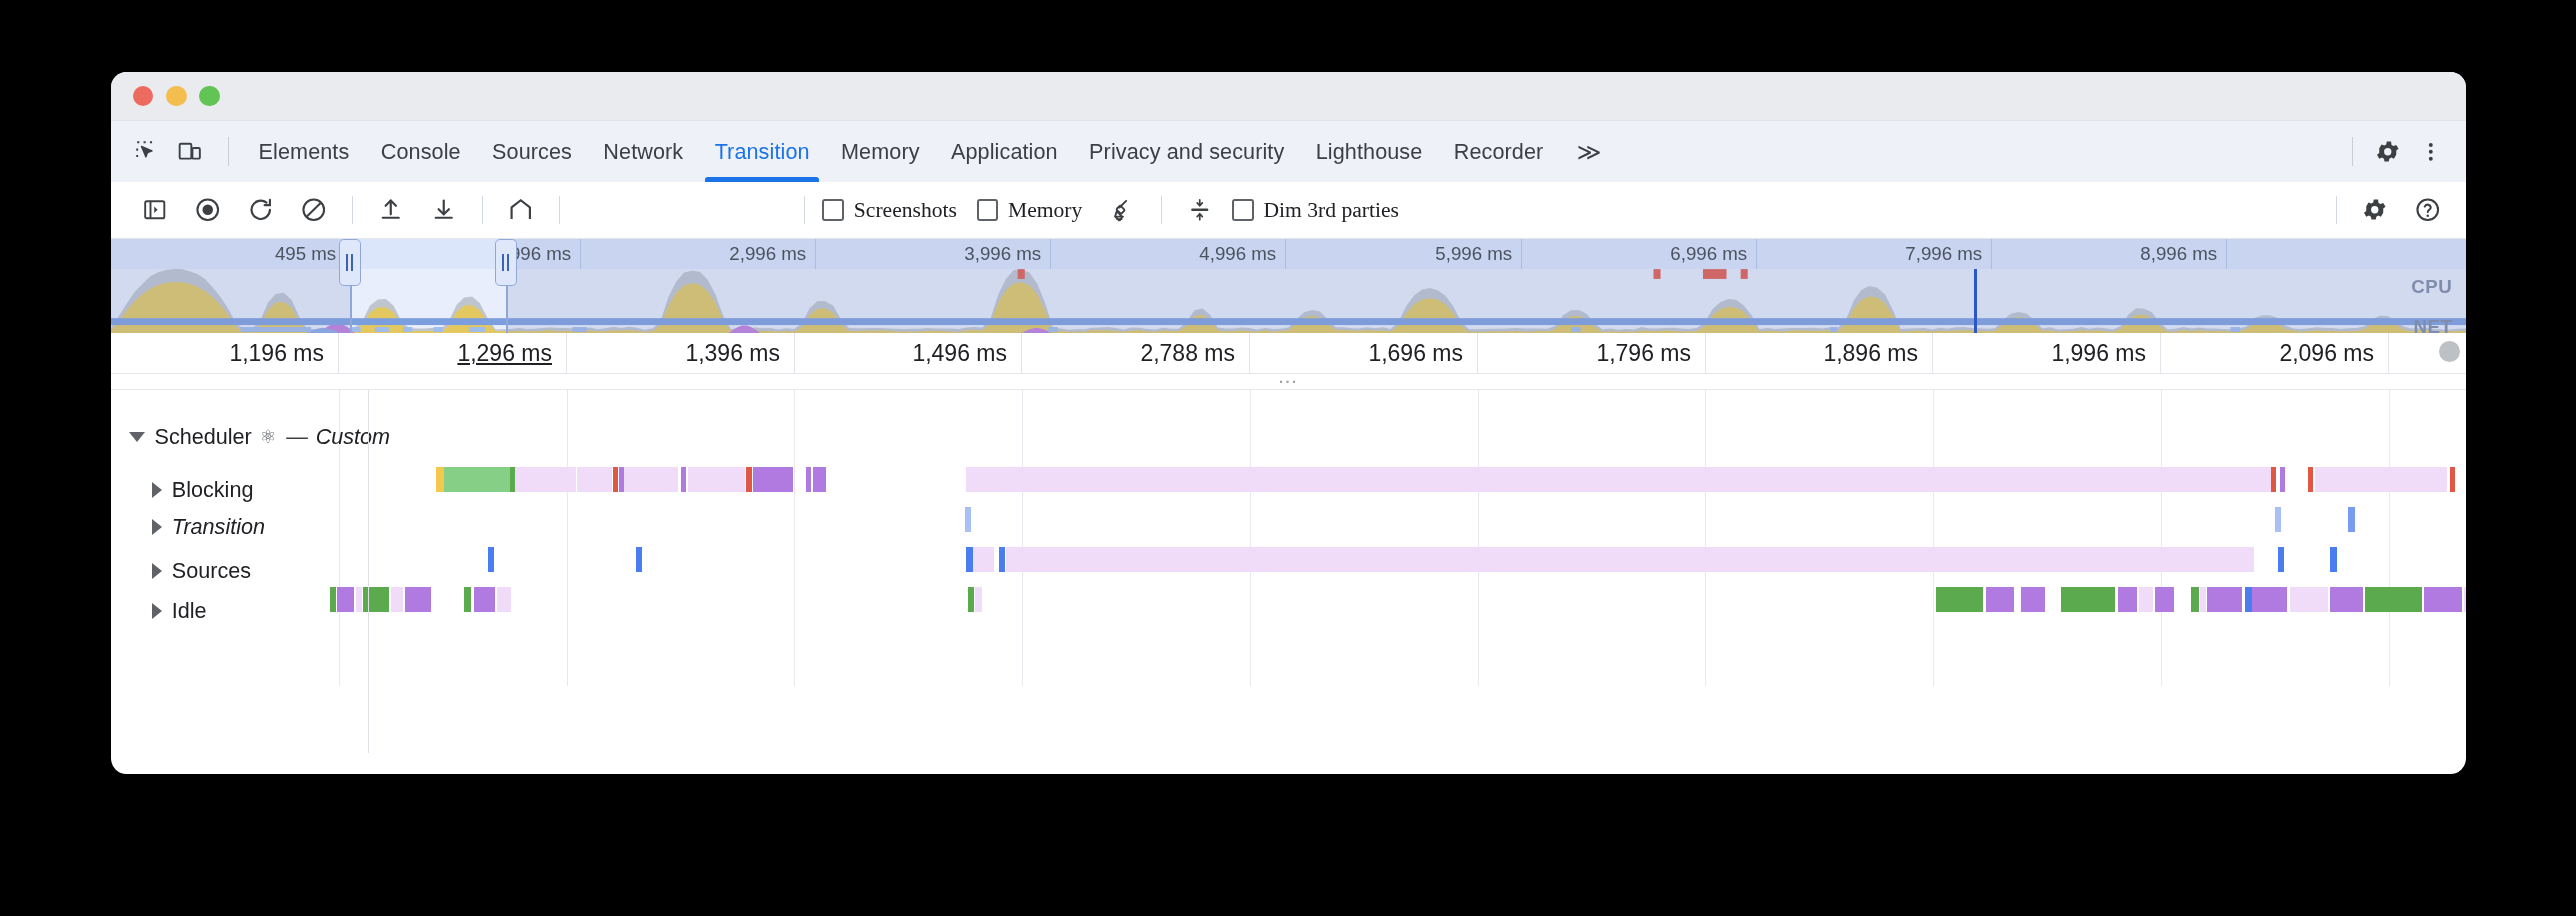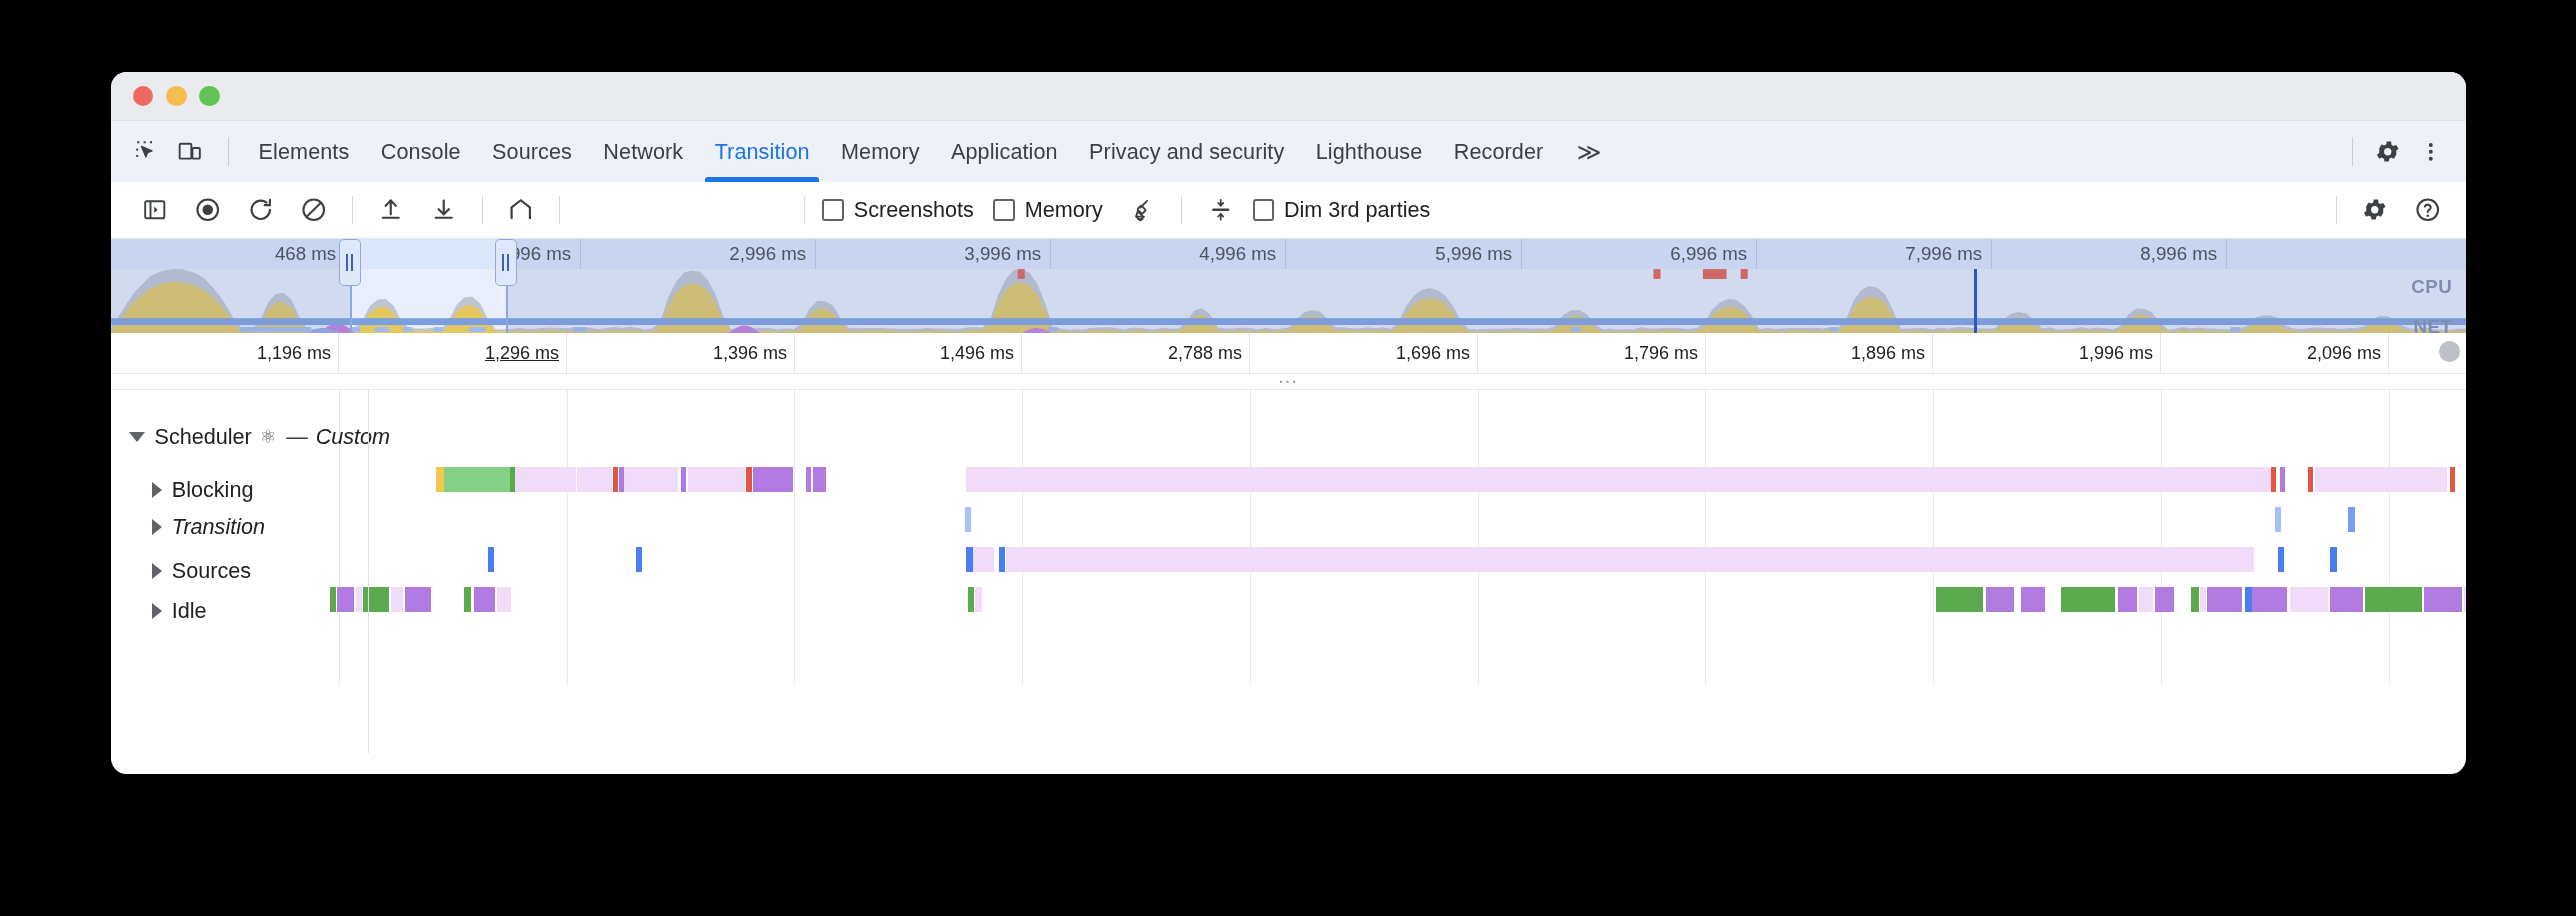--- a/index.html
+++ b/index.html
@@ -69,20 +69,21 @@
     color: #3c4043;
   }
 
   
   #toolbar {
     height: 57px;
     background: #ffffff;
     border-bottom: 1px solid #e4e6ea;
     display: flex; align-items: center;
     padding: 0 11.8px 0 17.7px;
+    font-family: Liberation Serif, serif;
   }
   .tool {
     width: 43px; height: 43px;
     display: flex; align-items: center; justify-content: center;
     color: #3c4043; margin: 0 4.9px;
   }
   .tl-sep { width: 1px; height: 27.5px; background: #d3d9e4; margin: 0 11.8px; }
   .cbwrap { display: flex; align-items: center; margin: 0 13.7px 0 5.9px; }
   .cbox {
     width: 21.6px; height: 21.6px;
@@ -131,22 +132,22 @@
   .ov-marker { position: absolute; width: 2.9px; background: #2a56c6; }
 
   
   #zruler {
     position: relative; height: 41px; background: #fff;
     border-bottom: 1px solid #e4e6ea; overflow: hidden;
   }
   .z-tick {
     position: absolute; top: 0; height: 50px;
     border-right: 1px solid #e2e5ea;
-    font-size: 18px; color: #202124;
-    text-align: right; padding-right: 7px; line-height: 41px;
+    font-size: 23px; color: #202124;
+    text-align: right; padding-right: 14px; line-height: 41px;
     white-space: nowrap;
   }
   #dragdots {
     height: 15.7px; background: #fff;
     display: flex; align-items: center; justify-content: center;
     color: #9aa0a6; font-size: 19.6px; letter-spacing: 2px;
     border-bottom: 1px solid #e4e6ea;
   }
   #scrollthumb {
     position: absolute; right: 5.9px; top: 7.9px;
@@ -350,21 +351,21 @@
       <svg width="27.5" height="27.5" viewBox="0 0 24 24" fill="none" stroke="#3c4043" stroke-width="1.8">
         <circle cx="12" cy="12" r="9"></circle>
         <path d="M9.4 9.2a2.7 2.7 0 015.2.9c0 1.8-2.6 2.1-2.6 3.9" stroke-linecap="round"></path>
         <circle cx="12" cy="17.2" r="1.1" fill="#3c4043" stroke="none"></circle>
       </svg>
     </span>
   </div>
 
   <div id="overview">
     <div id="ov-ruler">
-        <div class="ov-tick" style="left: 0px; width: 235px;">468 ms</div>
+        <div class="ov-tick" style="left: 0px; width: 235px;">495 ms</div>
         <div class="ov-tick" style="left: 235px; width: 235px;">1,996 ms</div>
         <div class="ov-tick" style="left: 470px; width: 235px;">2,996 ms</div>
         <div class="ov-tick" style="left: 705px; width: 235px;">3,996 ms</div>
         <div class="ov-tick" style="left: 940px; width: 235px;">4,996 ms</div>
         <div class="ov-tick" style="left: 1176px; width: 235px;">5,996 ms</div>
         <div class="ov-tick" style="left: 1411px; width: 235px;">6,996 ms</div>
         <div class="ov-tick" style="left: 1646px; width: 235px;">7,996 ms</div>
         <div class="ov-tick" style="left: 1881px; width: 235px;">8,996 ms</div>
         <div class="ov-tick" style="left: 2116px; width: 235px; margin-top: 48px;">9,996 ms</div>
       </div>

